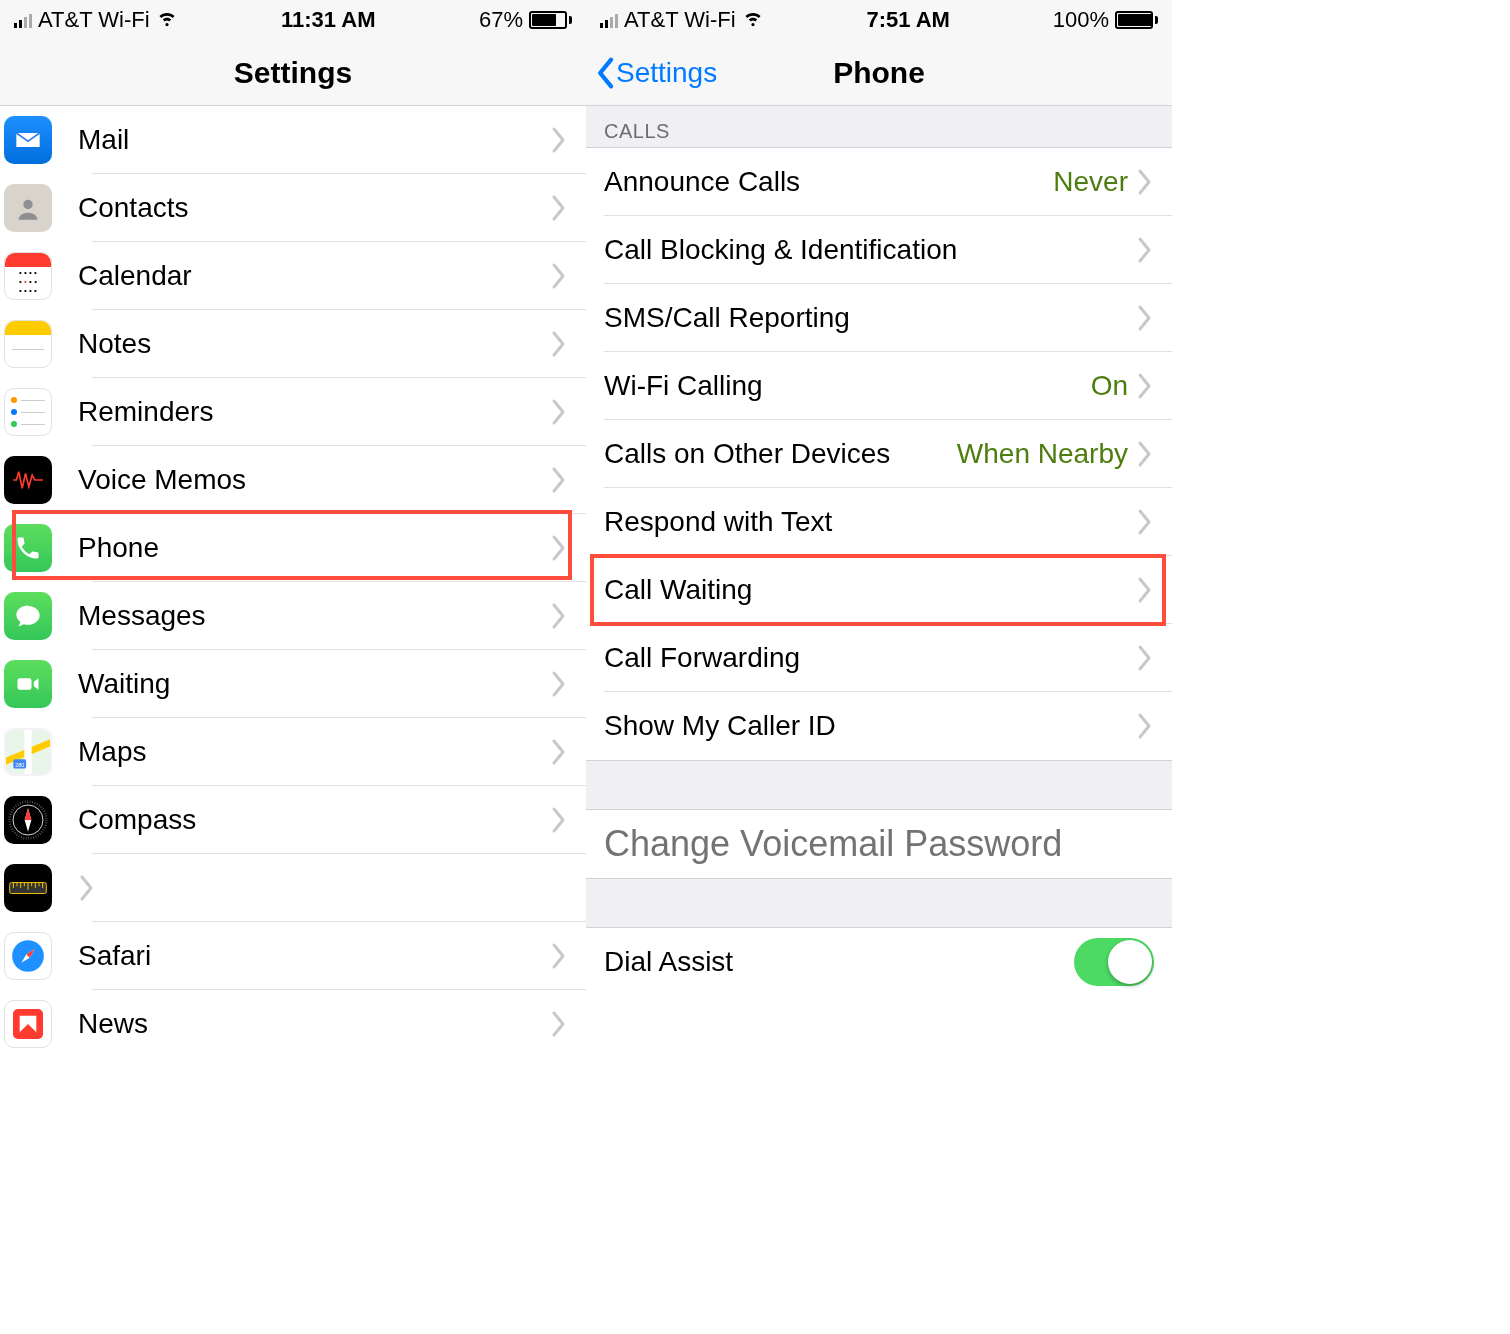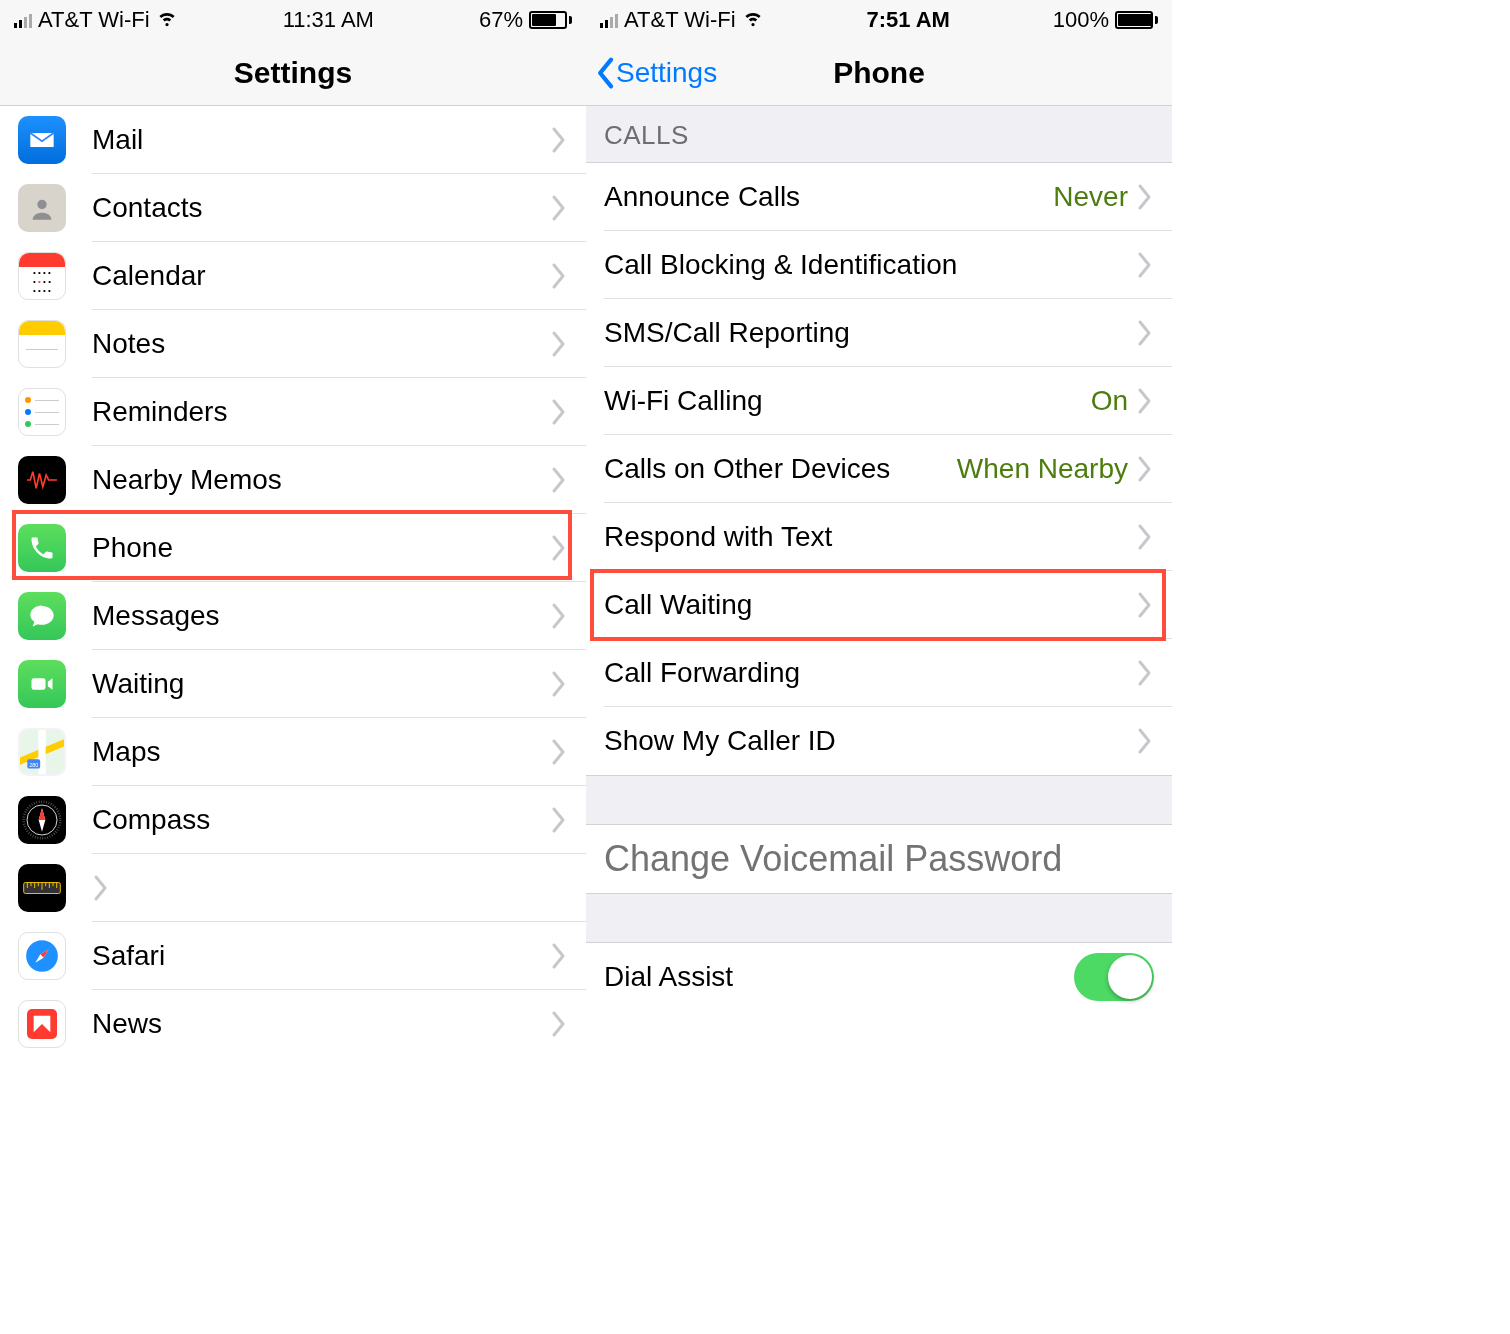--- a/index.html
+++ b/index.html
@@ -63,42 +63,42 @@
     font-weight:400;
     padding-left:8px;
     z-index:2;
   }
   .nav-back svg { width:22px; height:34px; }
 
   
   .section-header {
     background:#efeff4;
     color:#6d6d72;
-    font-size:26px;
+    font-size:20px;
     letter-spacing:0.5px;
-    padding: 14px 18px 11px 18px;
+    padding: 14px 18px 4px 18px;
     border-bottom:1px solid rgba(0,0,0,0.12);
   }
   .section-gap {
     background:#efeff4;
     height:50px;
     border-top:1px solid rgba(0,0,0,0.12);
     border-bottom:1px solid rgba(0,0,0,0.12);
   }
 
   
   .row {
     display:flex;
     align-items:center;
     height:68px;
     padding: 0 18px 0 18px;
     background:#fff;
     position:relative;
   }
-  .row-with-icon { padding-left: 18px; }
+  .row-with-icon { padding-left: 4px; }
   .row .app-icon {
     width:48px; height:48px; border-radius:10px;
     margin-right:26px;
     flex-shrink:0;
     display:flex; align-items:center; justify-content:center;
     font-size:26px; color:#fff;
   }
   .row .label { flex:1; font-size:28px; color:#000; }
   .row .value { font-size:28px; color:#4d7c0f; margin-right:8px; }
   .row .link-label { font-size:36px; color:#737373; }
@@ -167,21 +167,21 @@
             <span class="sb3"></span>
             <span class="sb4"></span>
         </span>
         <span>AT&amp;T Wi-Fi</span>
         <span class="wifi-icon">
           <svg viewBox="0 0 24 24" fill="#000">
               <path d="M12 18.5a1.8 1.8 0 100 3.6 1.8 1.8 0 000-3.6zm-4.6-3.8l2.1 2.1c1.4-1.4 3.6-1.4 5 0l2.1-2.1c-2.5-2.5-6.7-2.5-9.2 0zm-3.7-3.7l2.1 2.1c3.4-3.4 9-3.4 12.4 0l2.1-2.1C15.8 6.5 8.2 6.5 3.7 11z"></path>
             </svg>
         </span>
       </div>
-      <div style="font-weight:400;">11:31 AM</div>
+      <div style="font-weight:700;">11:31 AM</div>
       <div class="status-right">
         <span>67%</span>
         <span class="battery">
           <span class="battery-body">
               <span class="battery-fill" style="width:72%"></span>
             </span>
           <span class="battery-tip"></span>
         </span>
       </div>
     </div>
@@ -275,21 +275,21 @@
           </span>
         <div class="row-sep"></div>
       </div>
 
       <div class="row row-with-icon">
         <div class="app-icon bg-voicememos">
           <svg viewBox="0 0 48 48" width="40" height="40">
               <path d="M6 24h4l3-10 4 20 4-18 4 16 4-14 3 6h10" fill="none" stroke="#ff3b30" stroke-width="2"></path>
             </svg>
         </div>
-        <div class="label">Nearby Memos</div>
+        <div class="label">Voice Memos</div>
         <span class="chevron">
             <svg viewBox="0 0 18 28">
               <path d="M4 3l9 11-9 11" fill="none" stroke="#c7c7cc" stroke-width="3" stroke-linecap="round" stroke-linejoin="round"></path>
             </svg>
           </span>
         <div class="row-sep"></div>
       </div>
 
       <div class="row row-with-icon">
         <div class="app-icon bg-phone">

